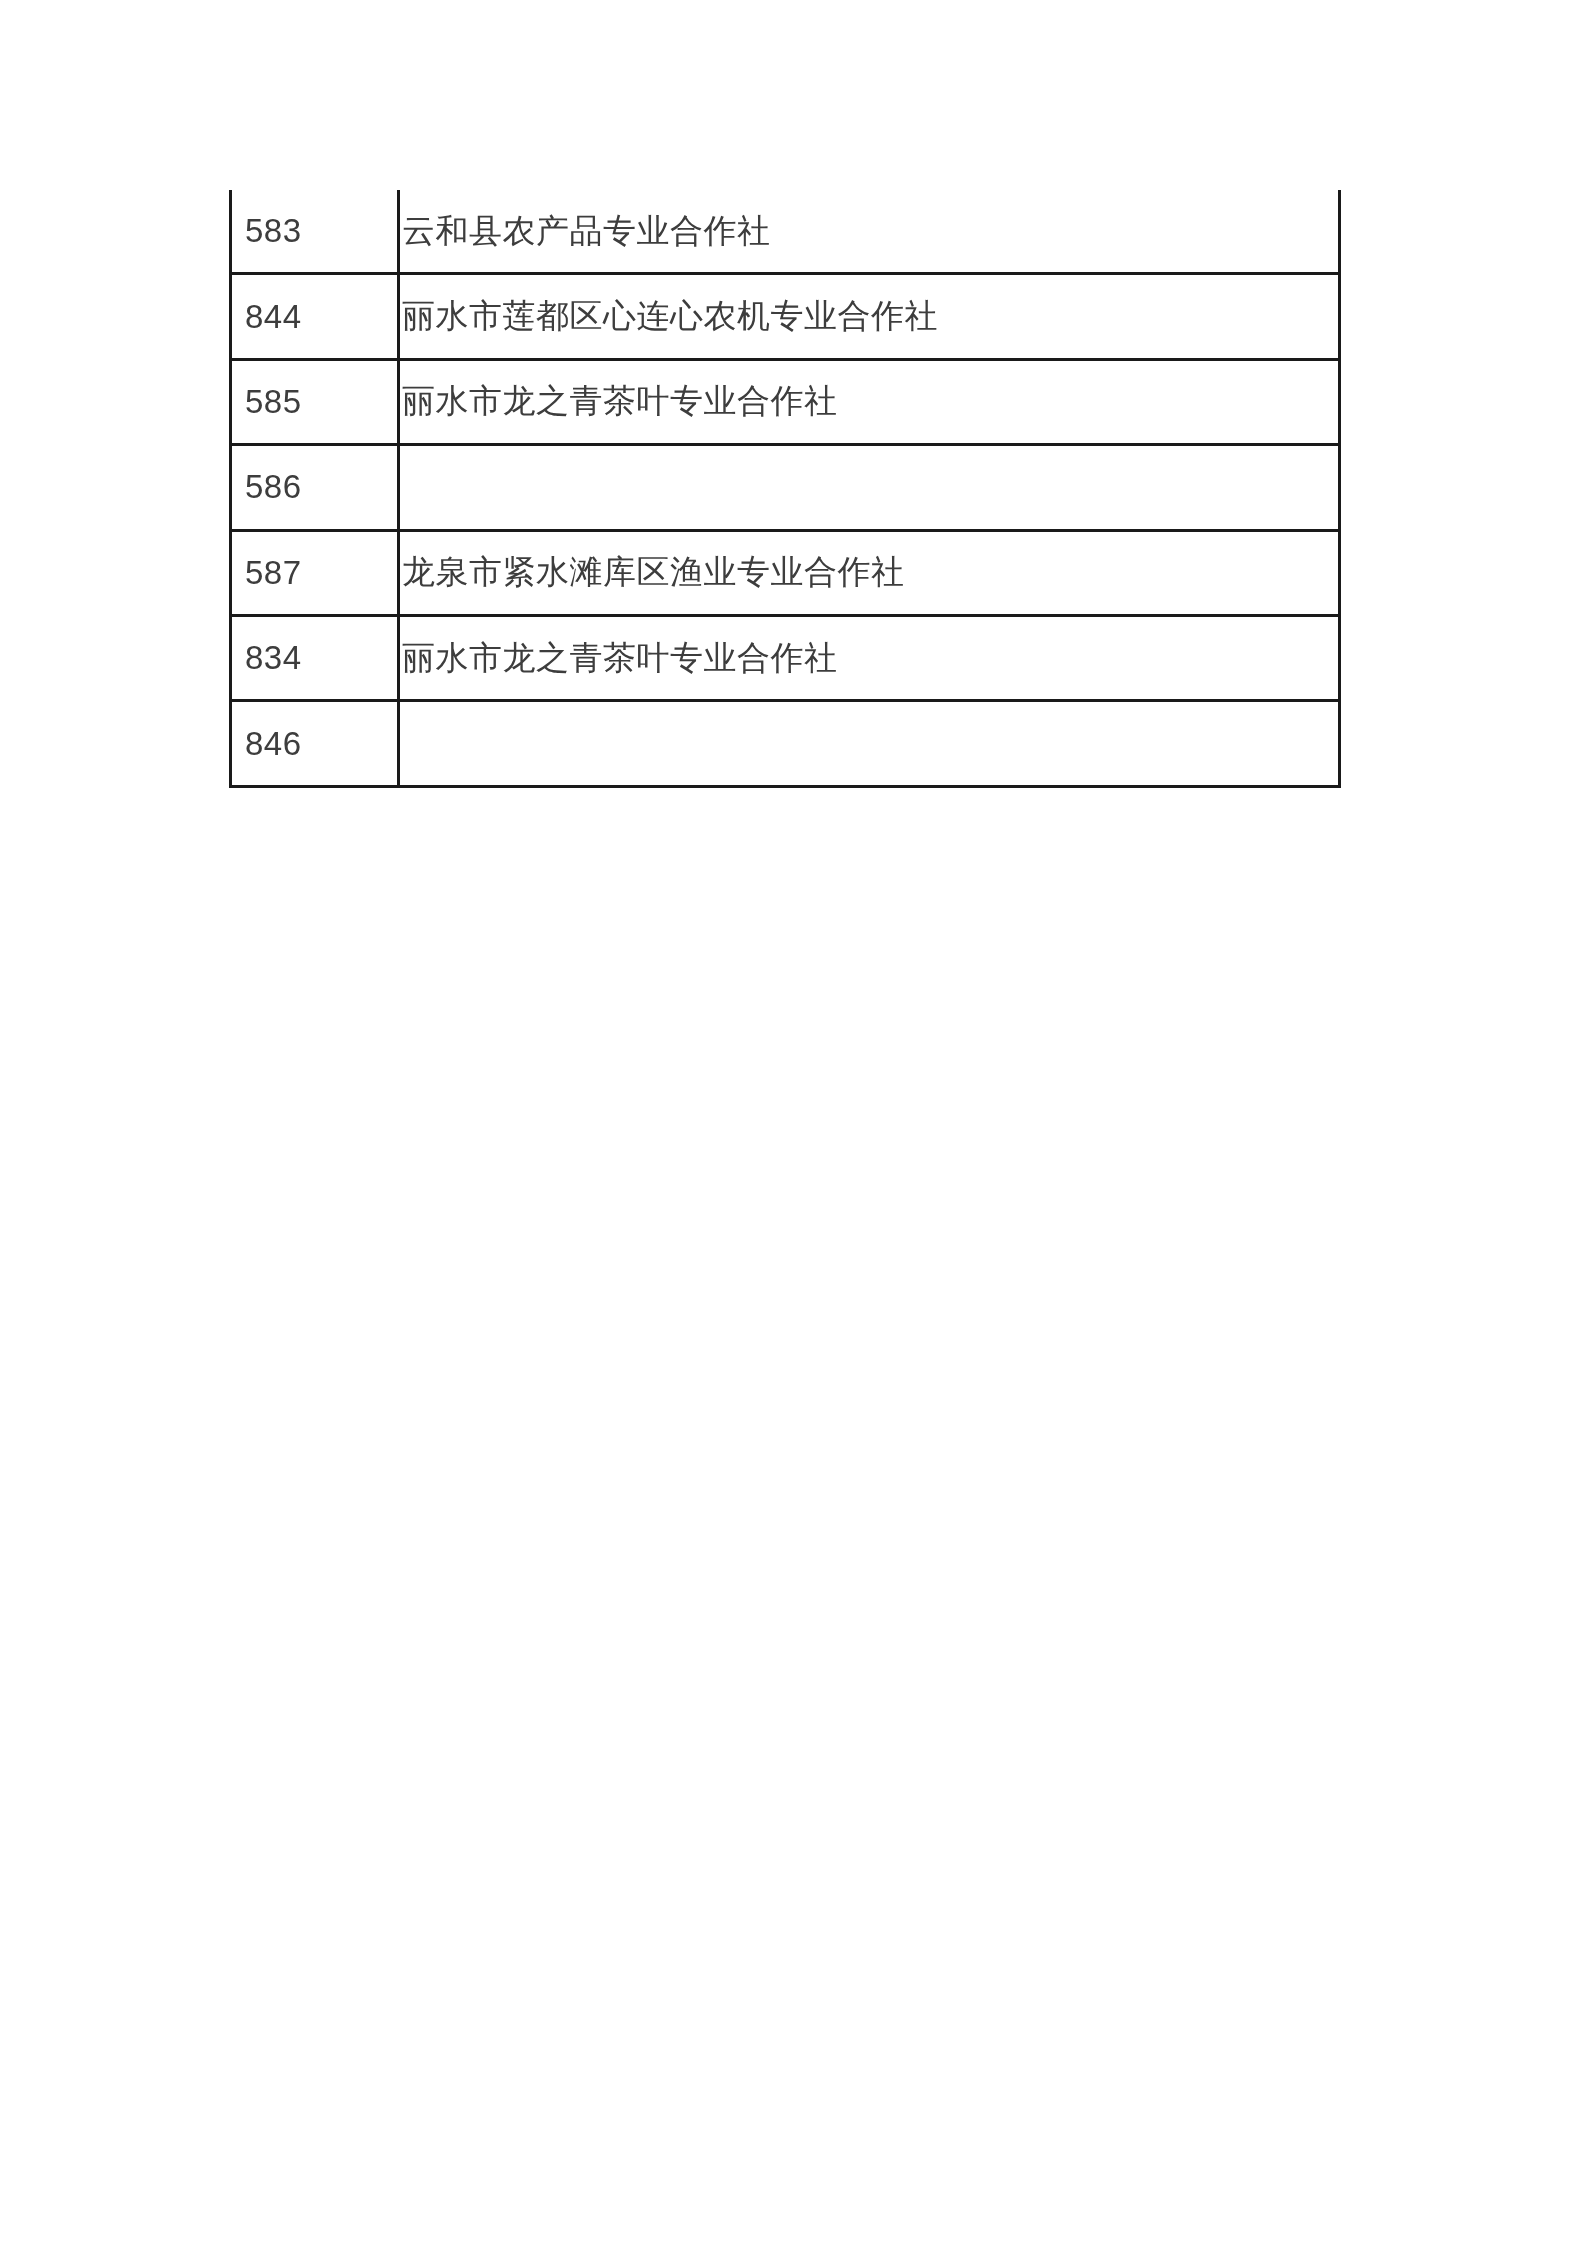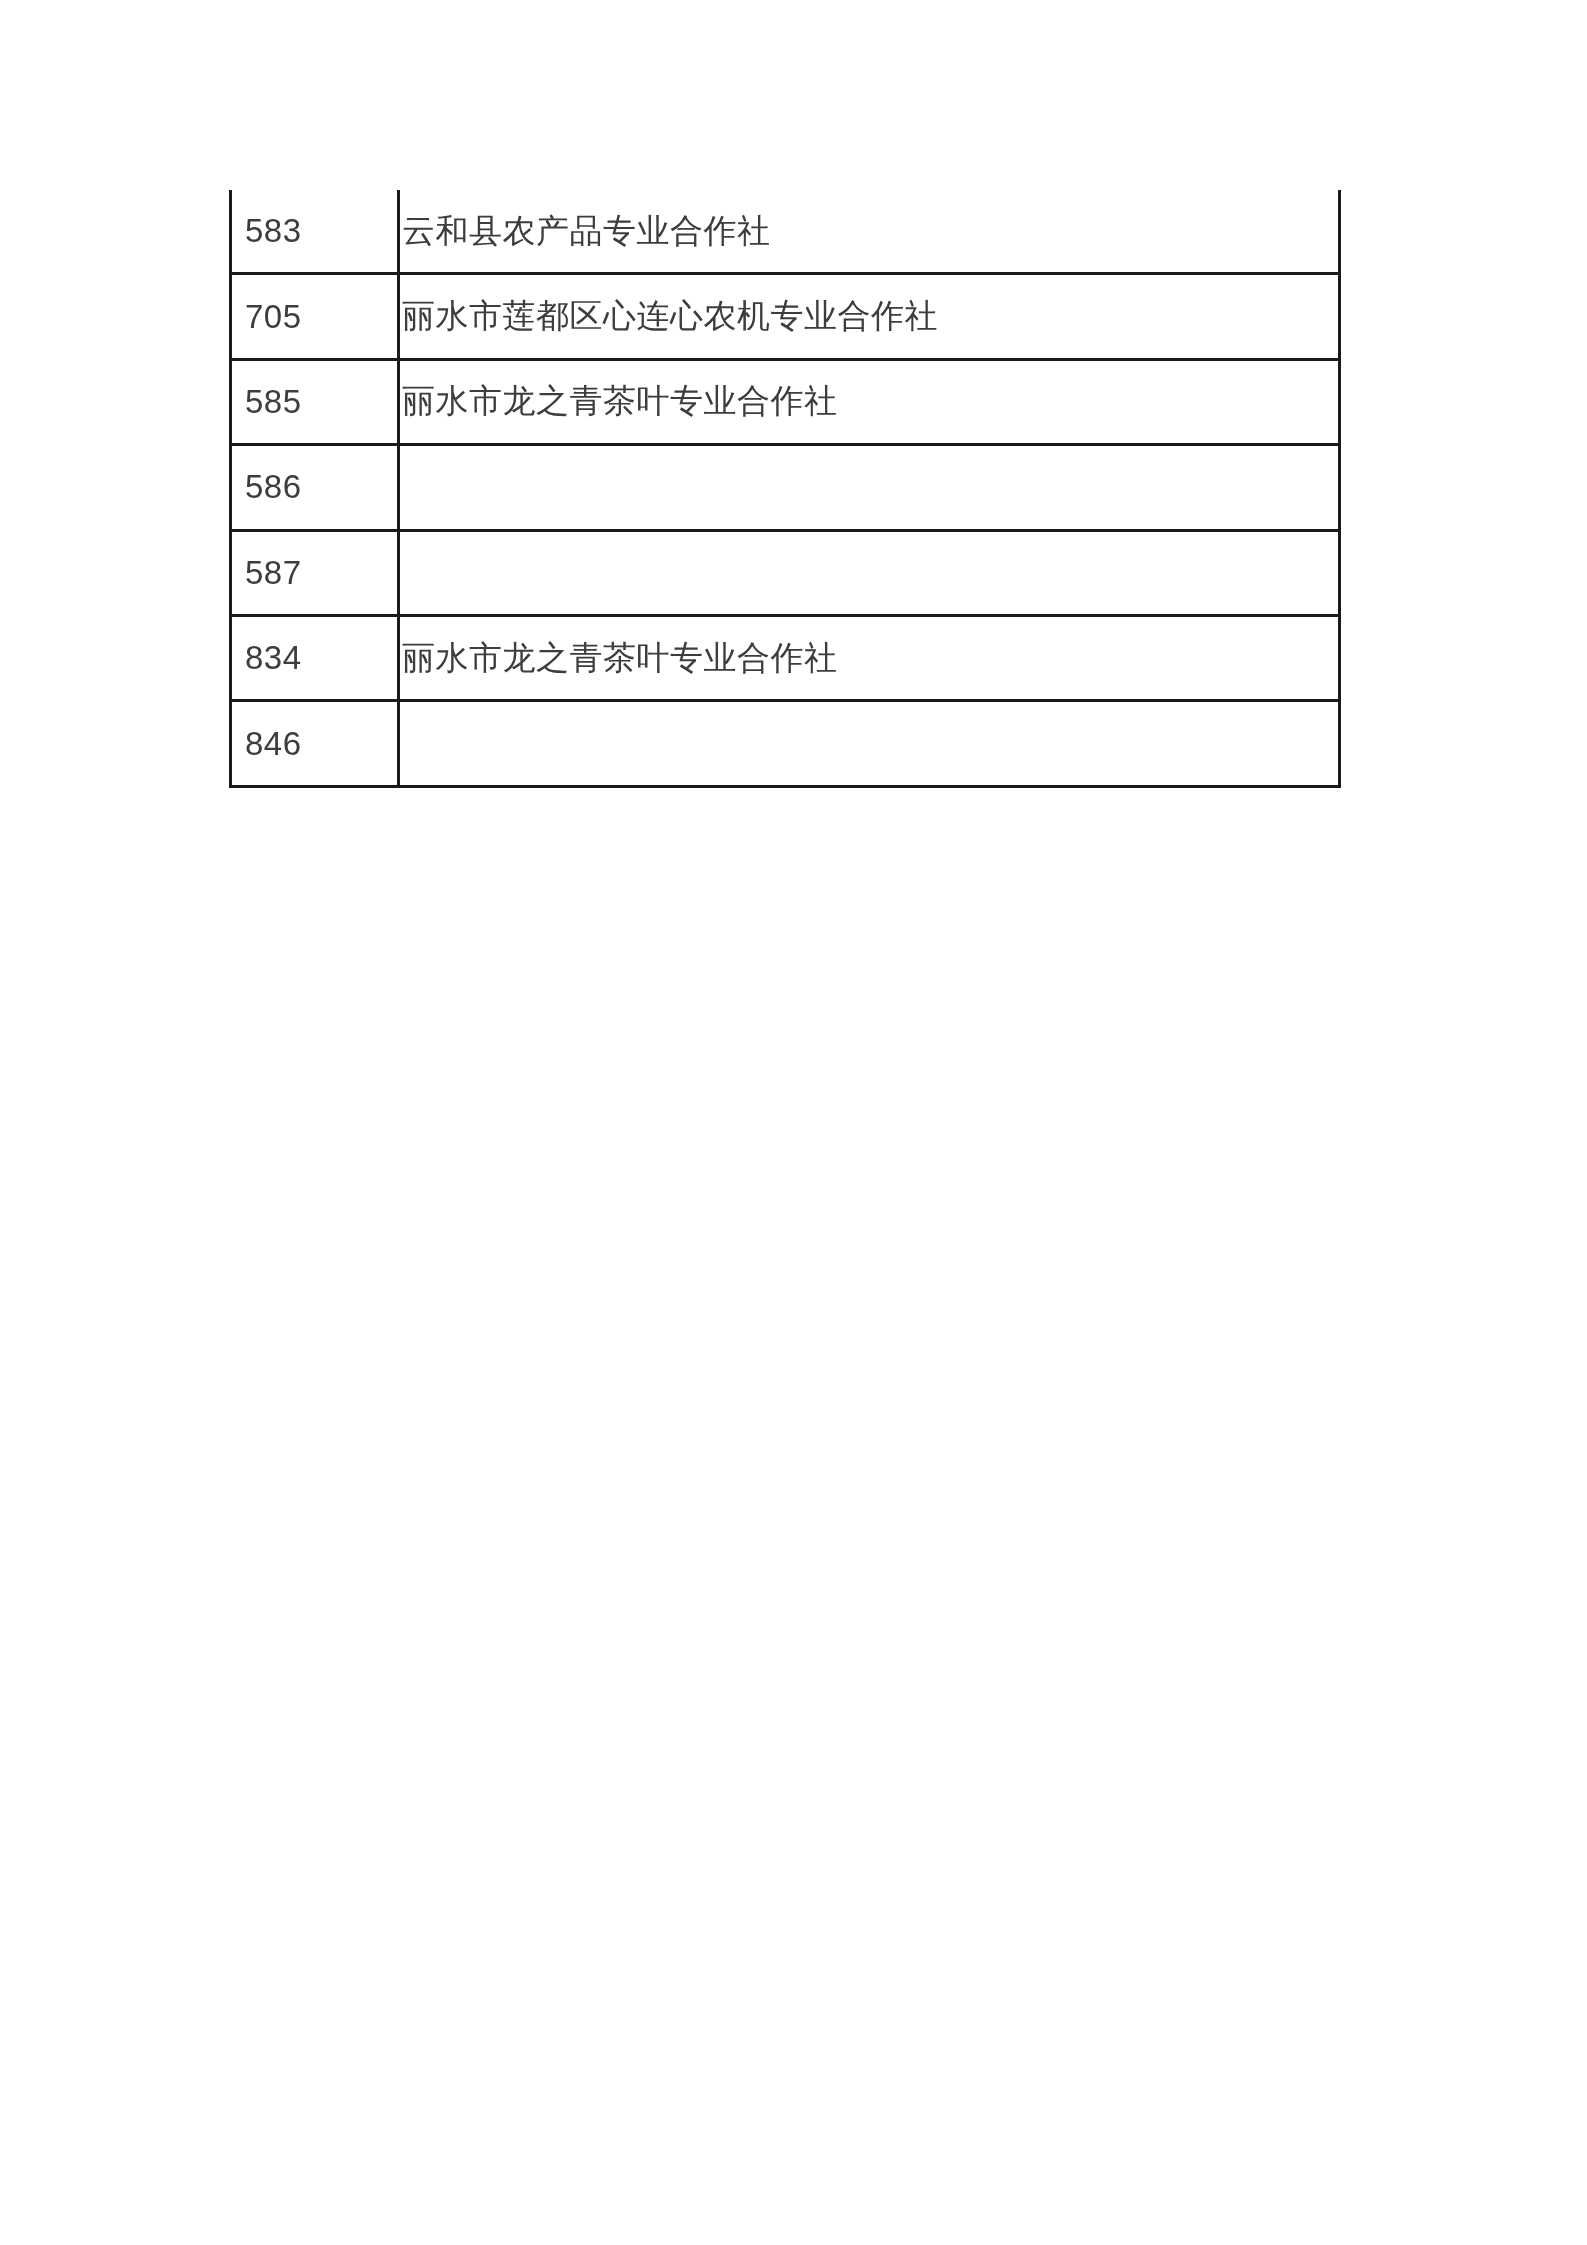--- a/index.html
+++ b/index.html
@@ -55,35 +55,36 @@
 <body style="background: rgb(255, 255, 255);">
 
 <div class="doc-page">
   <div class="coop-table">
   <div class="coop-row">
     <div class="cell cell-index">583</div>
     <div class="cell cell-name">云和县农产品专业合作社</div>
   </div>
 
   <div class="coop-row">
-    <div class="cell cell-index">705</div>
+    <div class="cell cell-index">844</div>
     <div class="cell cell-name">丽水市莲都区心连心农机专业合作社</div>
   </div>
 
   <div class="coop-row">
     <div class="cell cell-index">585</div>
     <div class="cell cell-name">丽水市龙之青茶叶专业合作社</div>
   </div>
 
   <div class="coop-row">
     <div class="cell cell-index">586</div>
   </div>
 
   <div class="coop-row">
     <div class="cell cell-index">587</div>
+    <div class="cell cell-name">龙泉市紧水滩库区渔业专业合作社</div>
   </div>
 
   <div class="coop-row">
     <div class="cell cell-index">834</div>
     <div class="cell cell-name">丽水市龙之青茶叶专业合作社</div>
   </div>
 
   <div class="coop-row">
     <div class="cell cell-index">846</div>
   </div>

